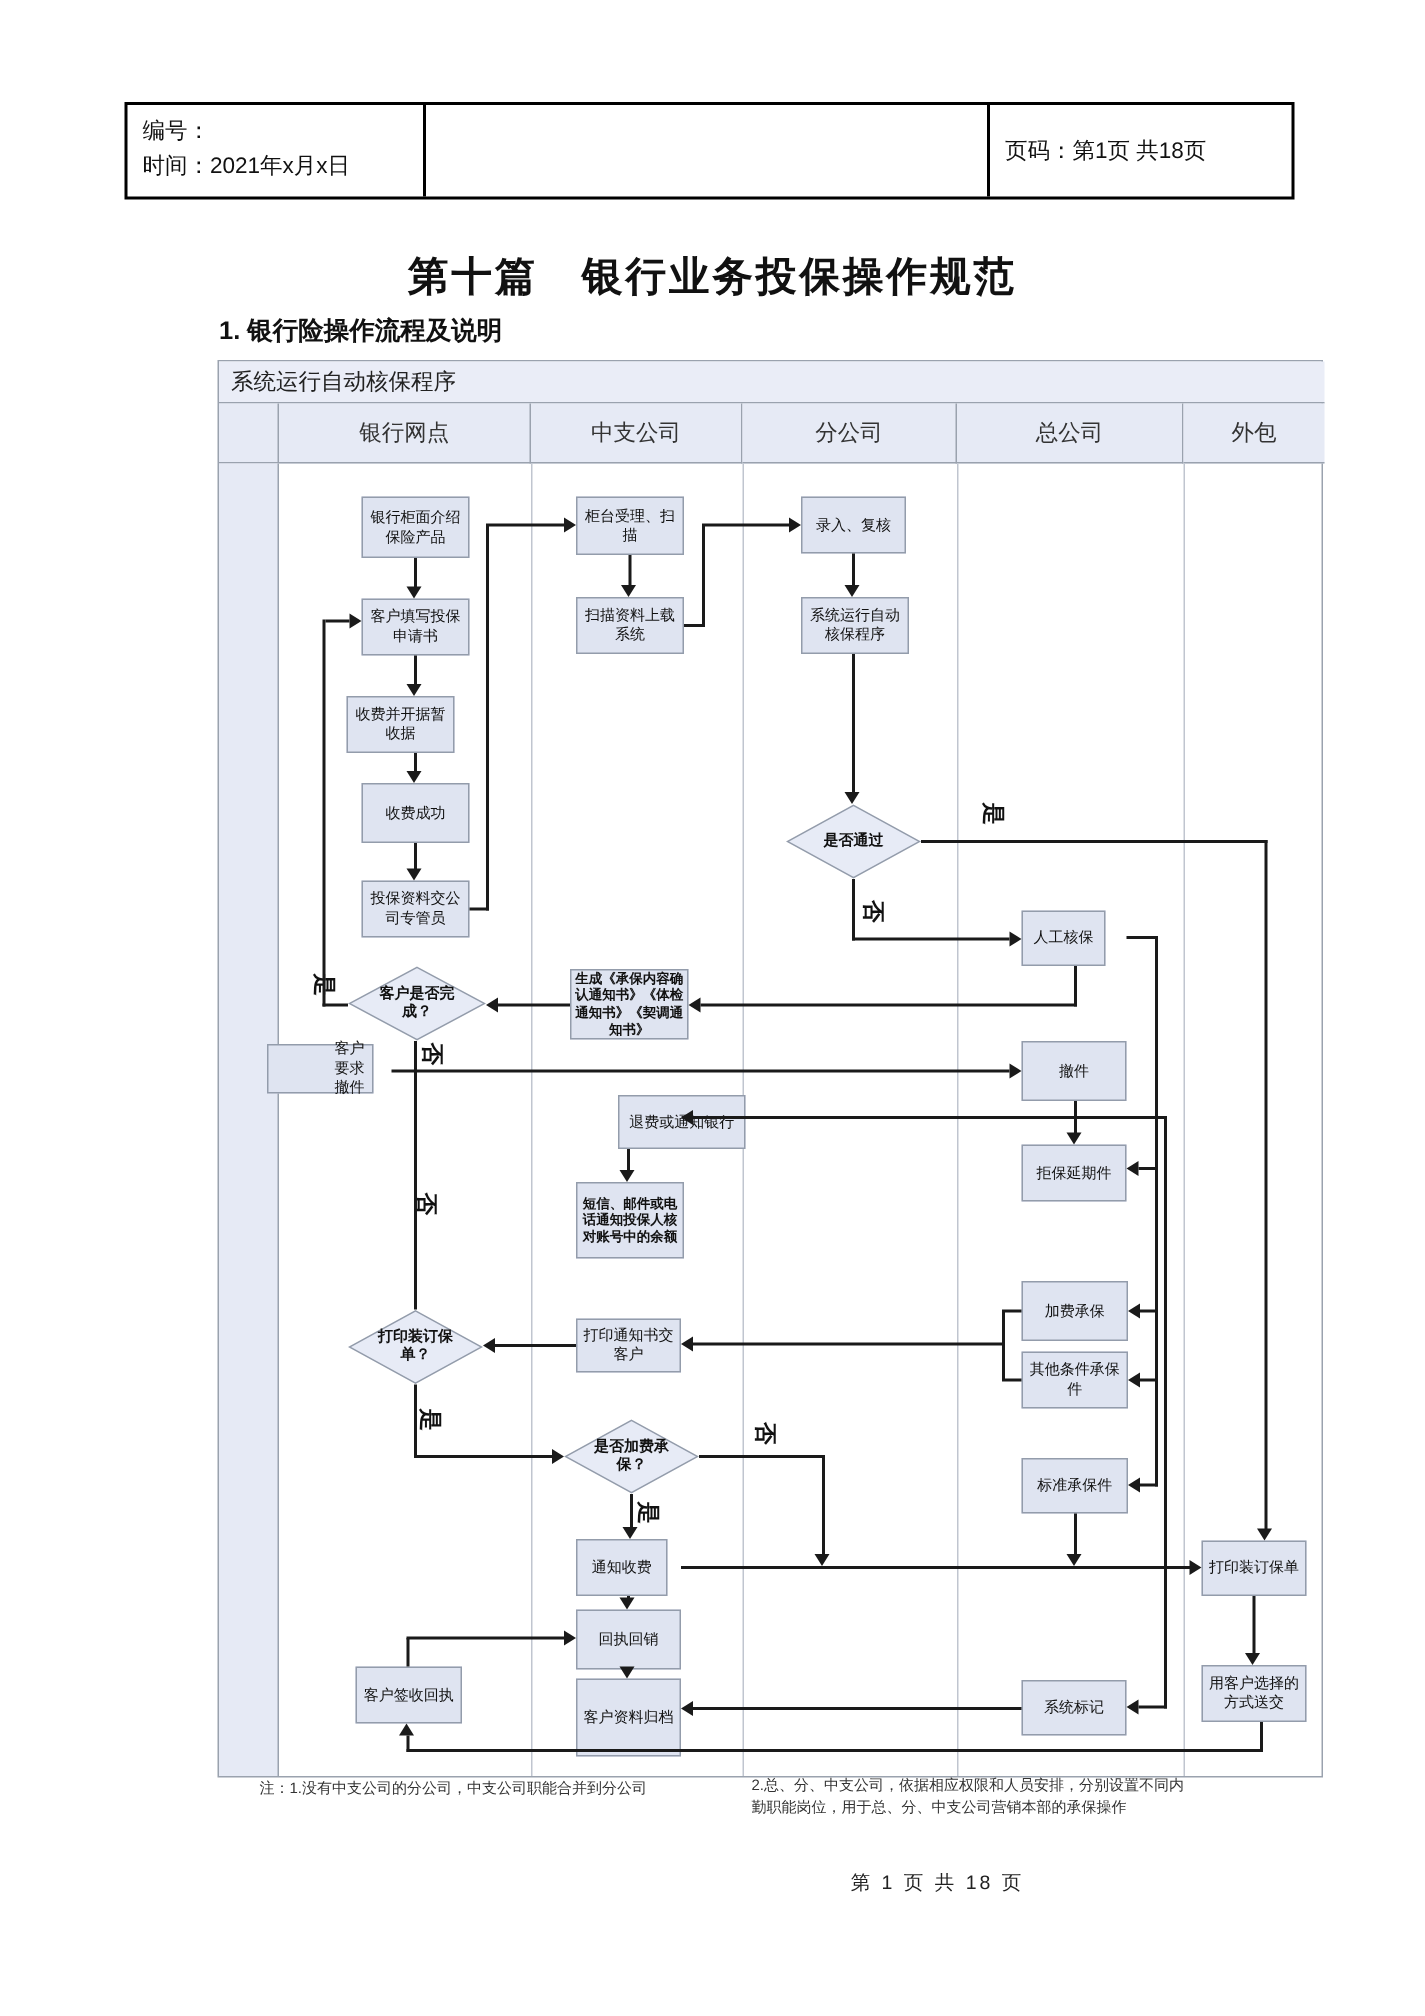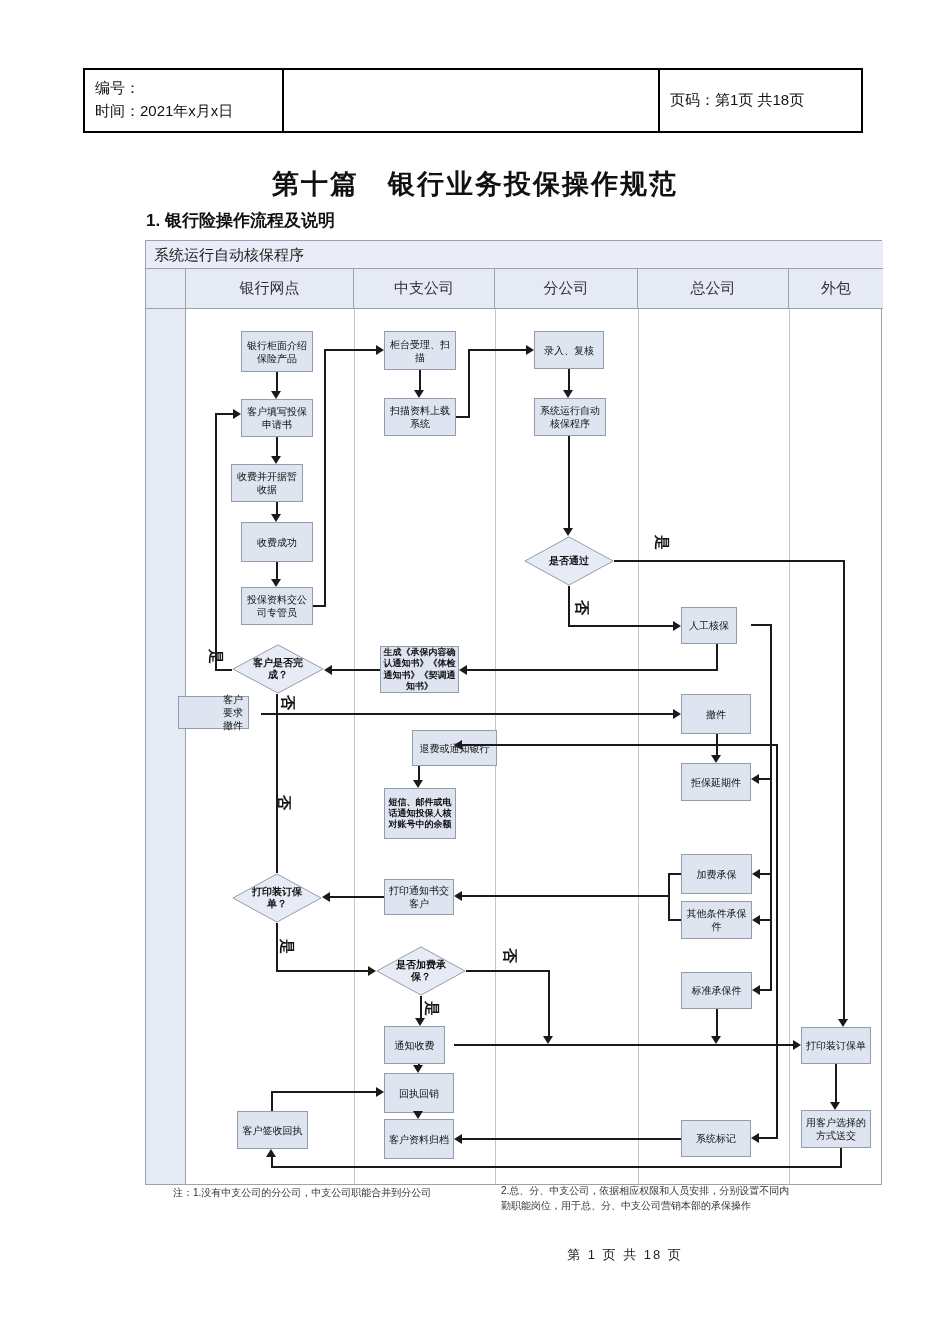--- a/index.html
+++ b/index.html
@@ -85,21 +85,21 @@
   <div class="pbox" style="left:535px;top:522px;width:70px;height:38px;">拒保延期件</div>
   <div class="pbox small" style="left:238px;top:547px;width:72px;height:51px;">短信、邮件或电话通知投保人核对账号中的余额</div>
   <div class="pbox" style="left:238px;top:638px;width:70px;height:36px;">打印通知书交客户</div>
   <div class="pbox" style="left:535px;top:613px;width:71px;height:40px;">加费承保</div>
   <div class="pbox" style="left:535px;top:660px;width:71px;height:38px;">其他条件承保件</div>
   <div class="pbox" style="left:535px;top:731px;width:71px;height:37px;">标准承保件</div>
   <div class="pbox" style="left:238px;top:785px;width:61px;height:38px;">通知收费</div>
   <div class="pbox" style="left:655px;top:786px;width:70px;height:37px;">打印装订保单</div>
   <div class="pbox" style="left:238px;top:832px;width:70px;height:40px;">回执回销</div>
   <div class="pbox" style="left:91px;top:870px;width:71px;height:38px;">客户签收回执</div>
-  <div class="pbox" style="left:238px;top:878px;width:70px;height:40px;">客户资料归档</div>
+  <div class="pbox" style="left:238px;top:878px;width:70px;height:52px;">客户资料归档</div>
   <div class="pbox" style="left:535px;top:879px;width:70px;height:37px;">系统标记</div>
   <div class="pbox" style="left:655px;top:869px;width:70px;height:38px;">用客户选择的方式送交</div>
 
   <div class="dia" style="left:378px;top:295px;width:90px;height:50px;">
     <svg viewBox="0 0 100 56" preserveAspectRatio="none">
         <polygon points="50,1 99,28 50,55 1,28" fill="#e7ebf6" stroke="#939cab" stroke-width="1" vector-effect="non-scaling-stroke"></polygon>
       </svg>
     <div class="dtxt">是否通过</div>
   </div>
   <div class="dia" style="left:86px;top:403px;width:92px;height:50px;">

